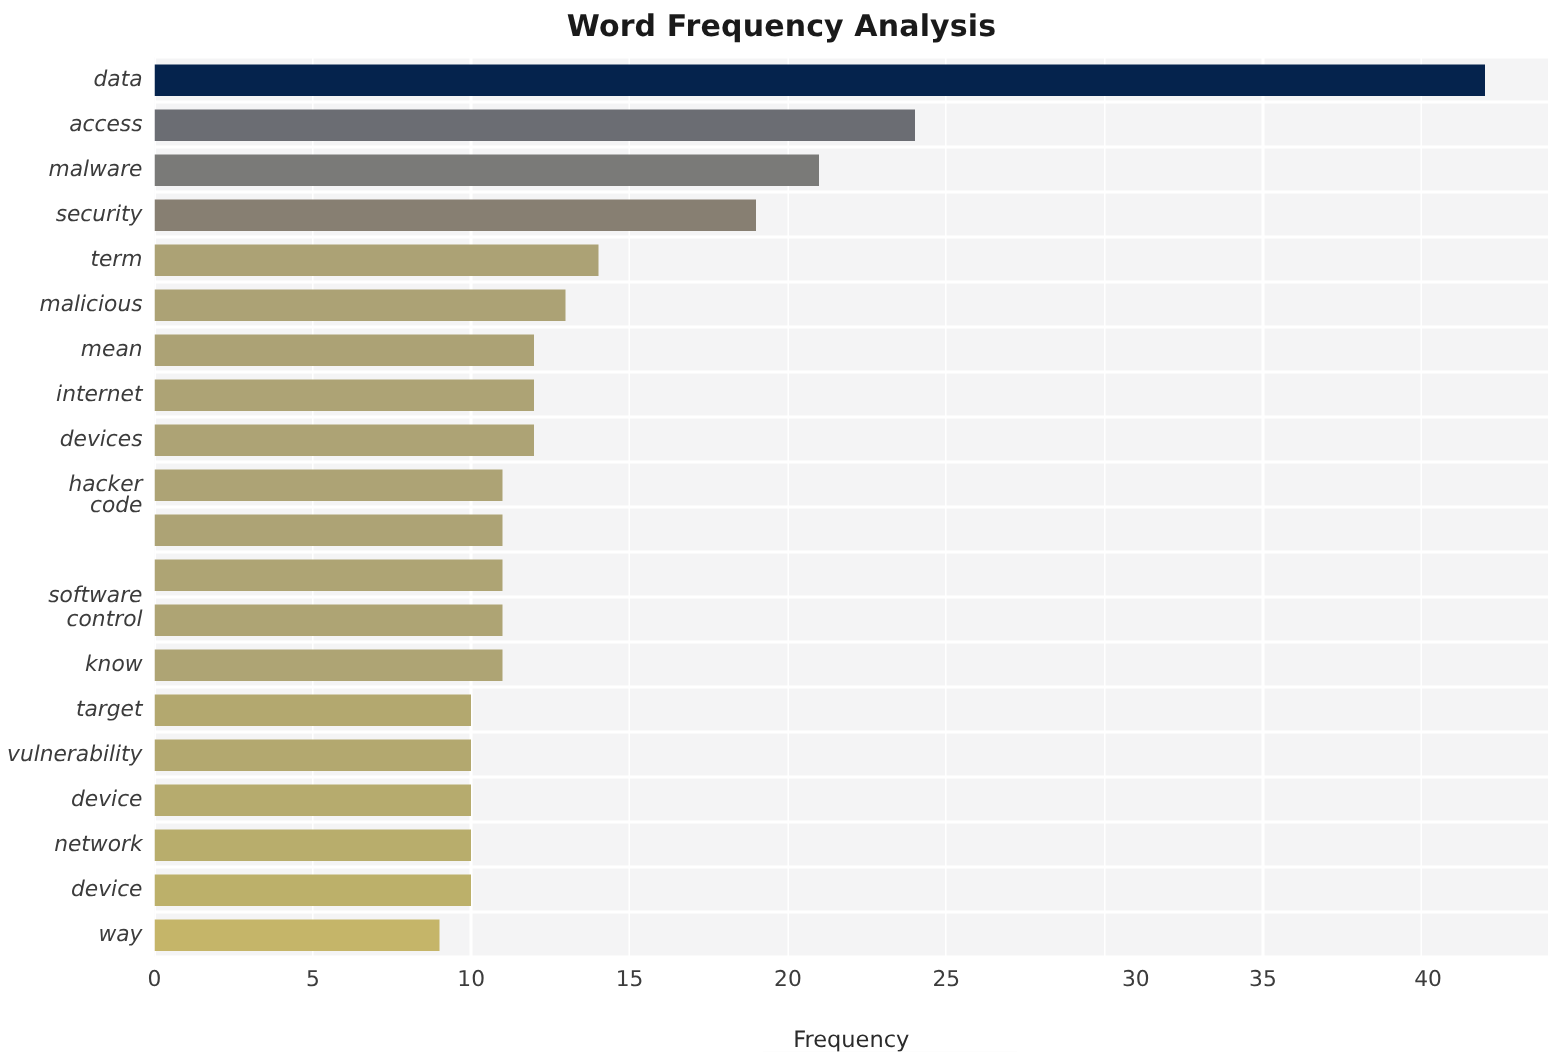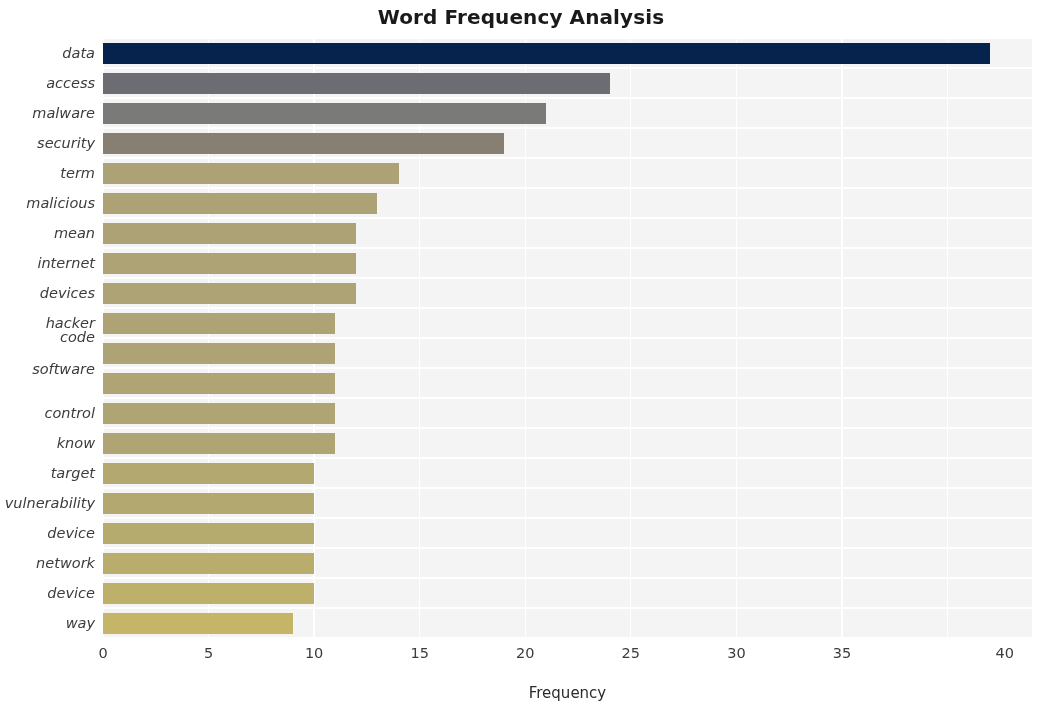--- a/index.html
+++ b/index.html
@@ -134,21 +134,21 @@
       <div class="ytick" style="top: 38px;">access</div>
       <div class="ytick" style="top: 68px; padding-left: 36px;">malware</div>
       <div class="ytick" style="top: 98px;">security</div>
       <div class="ytick" style="top: 128px;">term</div>
       <div class="ytick" style="top: 158px;">malicious</div>
       <div class="ytick" style="top: 188px;">mean</div>
       <div class="ytick" style="top: 218px;">internet</div>
       <div class="ytick" style="top: 248px;">devices</div>
       <div class="ytick" style="top: 278px;">hacker</div>
       <div class="ytick" style="top: 292px; padding-left: 40px;">code</div>
-      <div class="ytick" style="top: 324px;">software</div>
+      <div class="ytick" style="top: 352px;">software</div>
       <div class="ytick" style="top: 368px;">control</div>
       <div class="ytick" style="top: 398px;">know</div>
       <div class="ytick" style="top: 428px;">target</div>
       <div class="ytick" style="top: 458px;">vulnerability</div>
       <div class="ytick" style="top: 488px;">device</div>
       <div class="ytick" style="top: 518px;">network</div>
       <div class="ytick" style="top: 548px;">device</div>
       <div class="ytick" style="top: 578px;">way</div>
     </div>
 
@@ -211,20 +211,20 @@
       </div>
   </div>
 
   <div id="x-axis">
       <div class="xtick" style="left: 0px;">0</div>
       <div class="xtick" style="left: 105.568px;">5</div>
       <div class="xtick" style="left: 211.136px;">10</div>
       <div class="xtick" style="left: 316.705px;">15</div>
       <div class="xtick" style="left: 422.273px;">20</div>
       <div class="xtick" style="left: 527.841px;">25</div>
-      <div class="xtick" style="left: 633.409px;">30</div>
+      <div class="xtick" style="left: 633.409px; text-align: right;">30</div>
       <div class="xtick" style="left: 738.977px;">35</div>
-      <div class="xtick" style="left: 881px; text-align: right;">40</div>
+      <div class="xtick" style="left: 849px;">40</div>
     </div>
 
   <div id="x-axis-label">Frequency</div>
 
 </div>
 
 </body></html>

